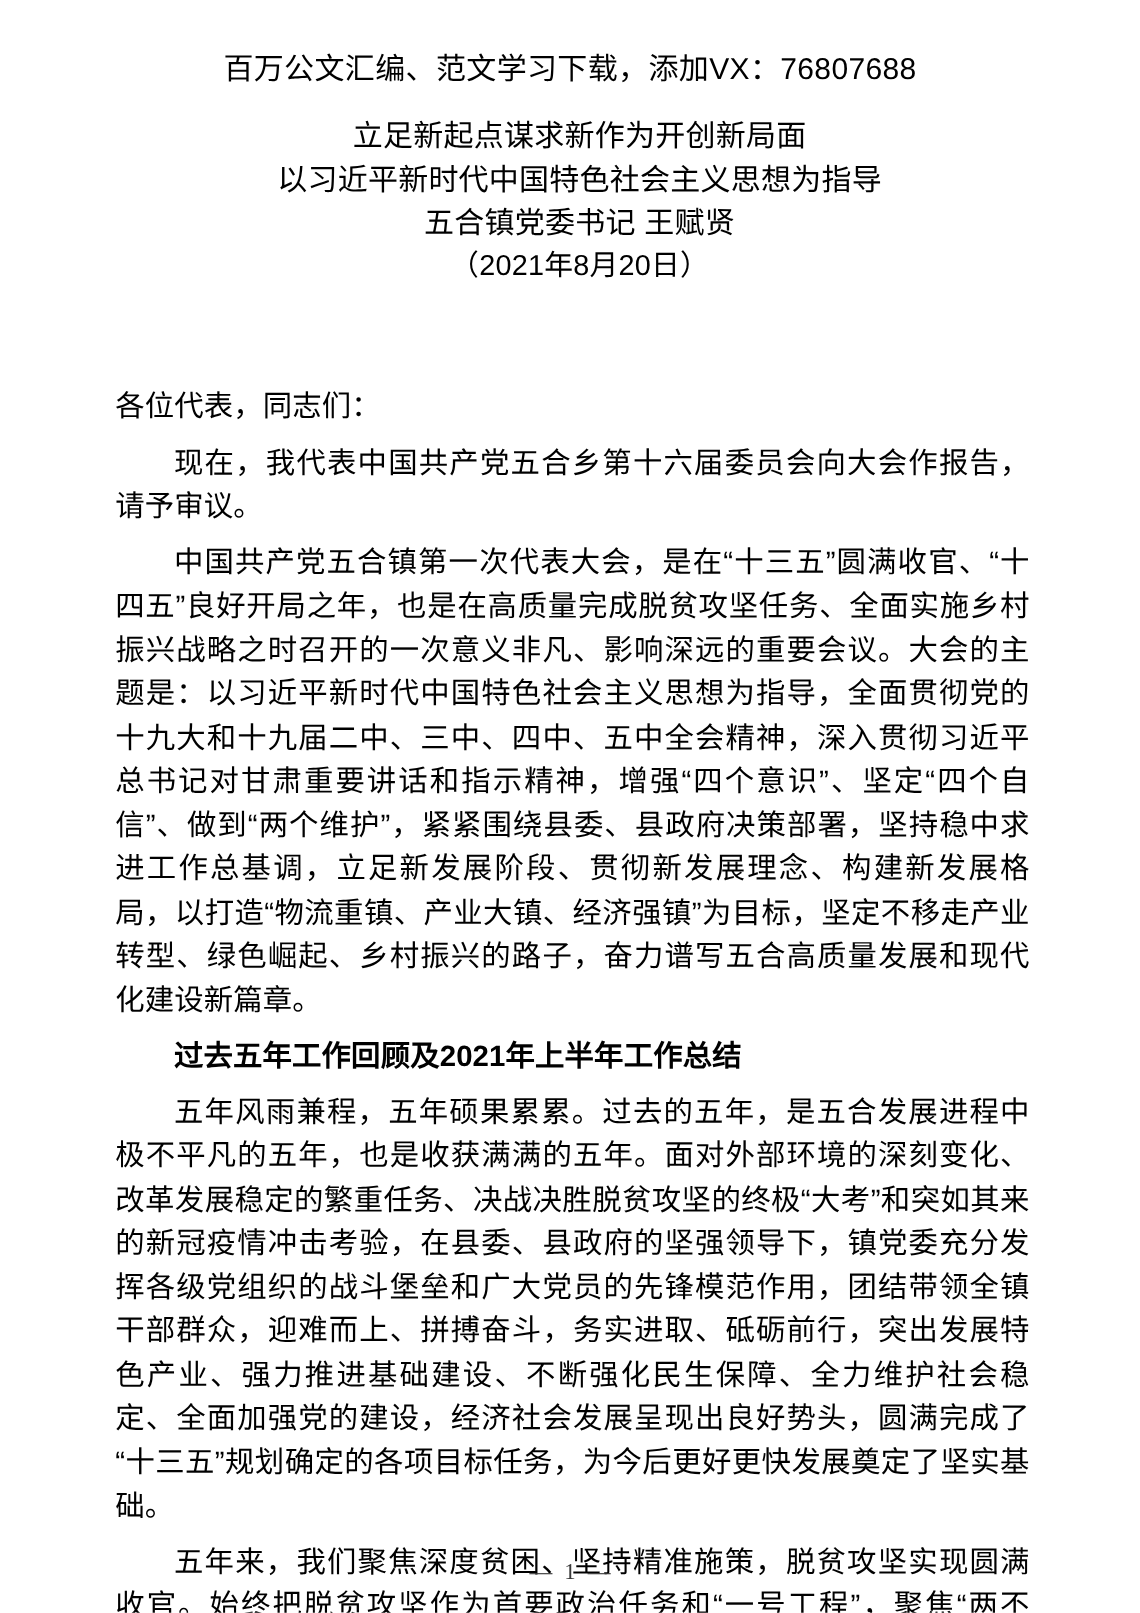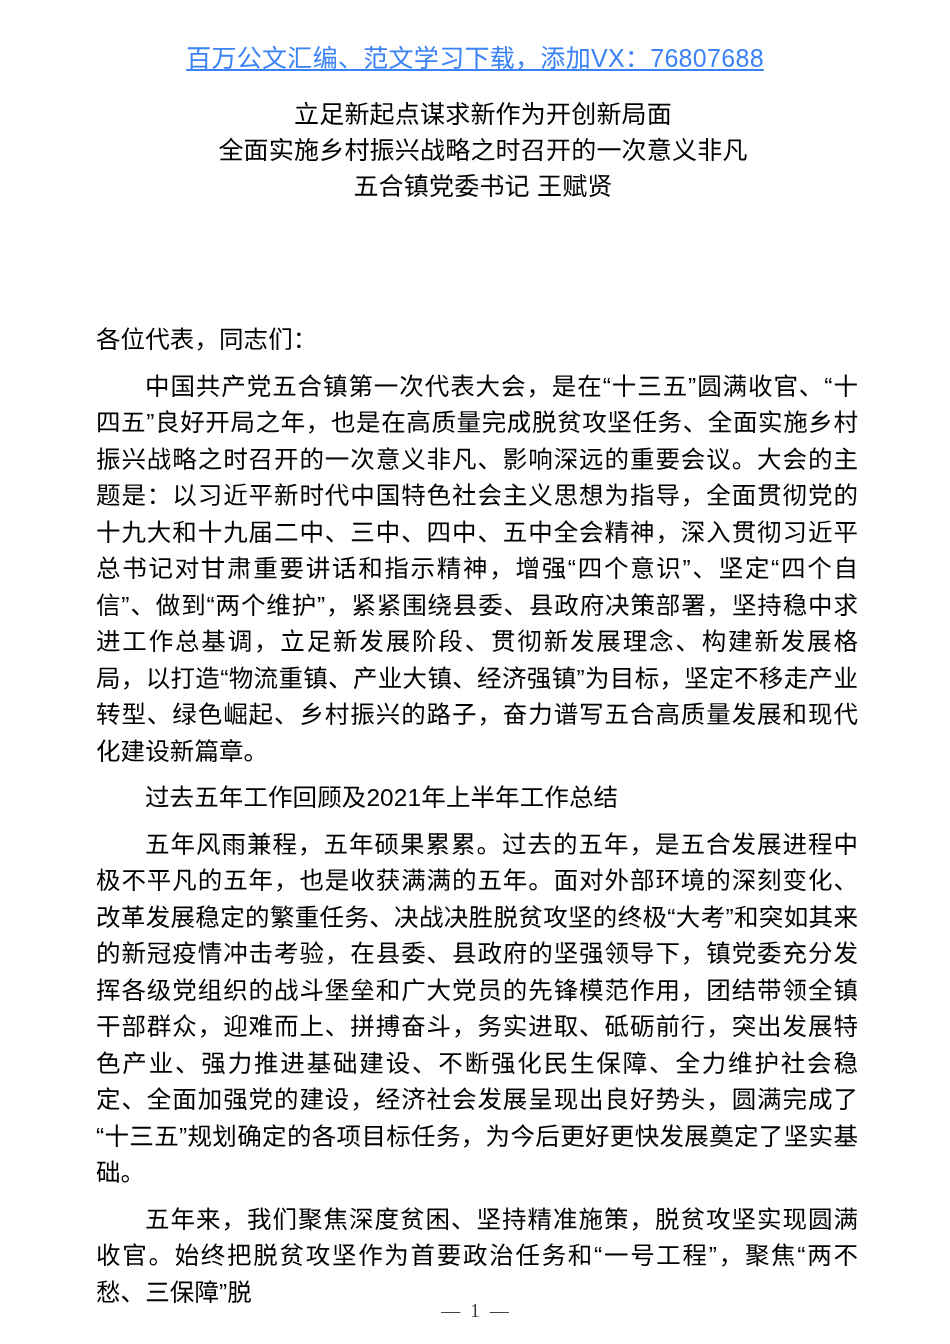--- a/index.html
+++ b/index.html
@@ -73,21 +73,21 @@
     line-height: 36.5px;
     text-align: justify;
     text-justify: inter-ideograph;
     letter-spacing: 0.1px;
     margin: 10px;
   }
   .para.indent {
     text-indent: 2em;
   }
   .para.section-heading {
-    font-weight: normal;
+    font-weight: bold;
     text-indent: 2em;
   }
 
   
   .page-footer {
     position: absolute;
     left: 0;
     bottom: 22px;
     width: 950px;
     text-align: center;
@@ -97,30 +97,32 @@
   }
   .page-footer .num {
     padding: 0 10px;
   }
 </style>
 </head>
 <body>
 
 <div class="page">
 
-  <div class="promo-header" style="color: #3b82f6; text-decoration: underline;">百万公文汇编、范文学习下载，添加VX：76807688</div>
+  <div class="promo-header" style="color: #000000;">百万公文汇编、范文学习下载，添加VX：76807688</div>
 
   <div class="title-block">
     <div class="title-line">立足新起点谋求新作为开创新局面</div>
-    <div class="title-line">全面实施乡村振兴战略之时召开的一次意义非凡</div>
+    <div class="title-line">以习近平新时代中国特色社会主义思想为指导</div>
     <div class="title-line author">五合镇党委书记  王赋贤</div>
+    <div class="title-line date">（2021年8月20日）</div>
   </div>
 
   <div class="body-block">
     <p class="para">各位代表，同志们：</p>
+    <p class="para indent">现在，我代表中国共产党五合乡第十六届委员会向大会作报告，请予审议。</p>
     <p class="para indent">中国共产党五合镇第一次代表大会，是在“十三五”圆满收官、“十四五”良好开局之年，也是在高质量完成脱贫攻坚任务、全面实施乡村振兴战略之时召开的一次意义非凡、影响深远的重要会议。大会的主题是：以习近平新时代中国特色社会主义思想为指导，全面贯彻党的十九大和十九届二中、三中、四中、五中全会精神，深入贯彻习近平总书记对甘肃重要讲话和指示精神，增强“四个意识”、坚定“四个自信”、做到“两个维护”，紧紧围绕县委、县政府决策部署，坚持稳中求进工作总基调，立足新发展阶段、贯彻新发展理念、构建新发展格局，以打造“物流重镇、产业大镇、经济强镇”为目标，坚定不移走产业转型、绿色崛起、乡村振兴的路子，奋力谱写五合高质量发展和现代化建设新篇章。</p>
     <p class="para section-heading">过去五年工作回顾及2021年上半年工作总结</p>
     <p class="para indent">五年风雨兼程，五年硕果累累。过去的五年，是五合发展进程中极不平凡的五年，也是收获满满的五年。面对外部环境的深刻变化、改革发展稳定的繁重任务、决战决胜脱贫攻坚的终极“大考”和突如其来的新冠疫情冲击考验，在县委、县政府的坚强领导下，镇党委充分发挥各级党组织的战斗堡垒和广大党员的先锋模范作用，团结带领全镇干部群众，迎难而上、拼搏奋斗，务实进取、砥砺前行，突出发展特色产业、强力推进基础建设、不断强化民生保障、全力维护社会稳定、全面加强党的建设，经济社会发展呈现出良好势头，圆满完成了“十三五”规划确定的各项目标任务，为今后更好更快发展奠定了坚实基础。</p>
     <p class="para indent">五年来，我们聚焦深度贫困、坚持精准施策，脱贫攻坚实现圆满收官。始终把脱贫攻坚作为首要政治任务和“一号工程”，聚焦“两不愁、三保障”脱</p>
   </div>
 
   <div class="page-footer">
     <span>—</span><span class="num">1</span><span>—</span>
   </div>
 

